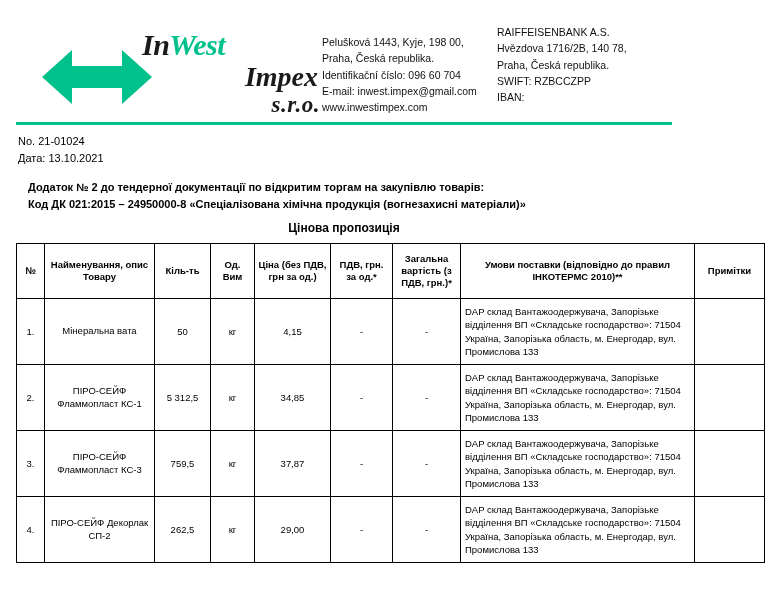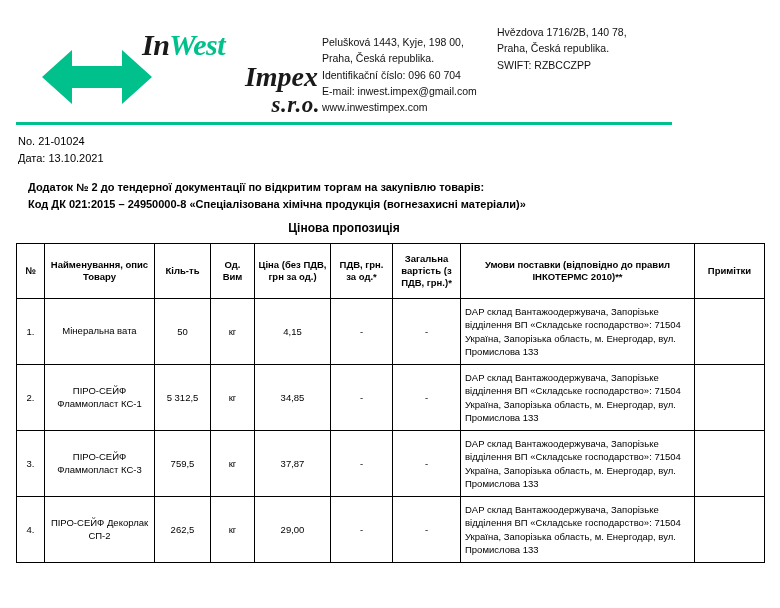--- a/index.html
+++ b/index.html
@@ -167,23 +167,25 @@
 
     <div class="addr-block">
       <div>Pelušková 1443, Kyje, 198 00,</div>
       <div>Praha, Česká republika.</div>
       <div>Identifikační číslo: 096 60 704</div>
       <div>E-mail: inwest.impex@gmail.com</div>
       <div>www.inwestimpex.com</div>
     </div>
 
     <div class="bank-block">
+      <div>RAIFFEISENBANK A.S.</div>
       <div>Hvězdova 1716/2B, 140 78,</div>
       <div>Praha, Česká republika.</div>
       <div>SWIFT: RZBCCZPP</div>
+      <div>IBAN:</div>
     </div>
 
   </div>
 
   <div class="rule"></div>
 
   <div class="doc-meta">
     <div>No. 21-01024</div>
     <div>Дата: 13.10.2021</div>
   </div>

